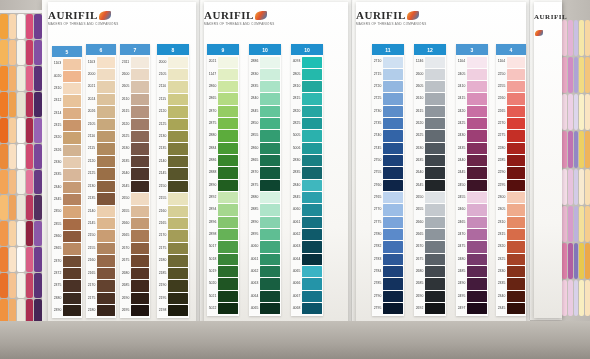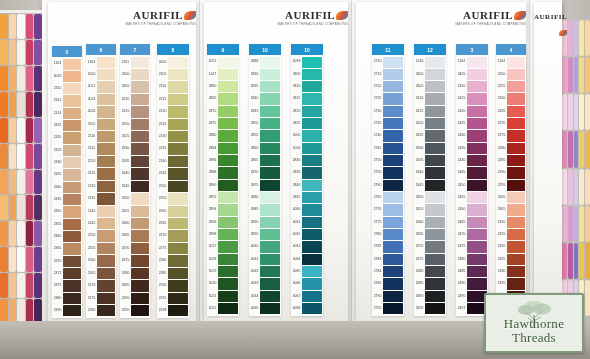--- a/index.html
+++ b/index.html
@@ -40,21 +40,21 @@
 
   
   .panel {
     position: absolute;
     background: linear-gradient(180deg,#ffffff 0%,#f7f6f3 70%,#e9e7e2 100%);
     box-shadow: 0 1px 4px rgba(0,0,0,0.22);
   }
   .panel-header {
     position: absolute;
     top: 4px; left: 0; right: 0;
-    text-align: right;
+    text-align: left;
     pointer-events: none;
   }
   .logo {
     display: inline-block;
     line-height: 1;
   }
   .logo-word {
     font-family: "Liberation Serif", serif;
     font-weight: bold;
     letter-spacing: 0.5px;
@@ -1351,25 +1351,14 @@
             <div class="sw-color" style="background: rgb(74, 24, 13);"></div>
           </div>
           <div class="sw">
             <div class="sw-code">2345</div>
             <div class="sw-color" style="background: rgb(49, 15, 8);"></div>
           </div>
         </div>
       </div>
     </div>
 
-  <div class="watermark">
-    <svg class="tree" viewBox="0 0 56 30">
-      <path d="M28 29 L28 16" stroke="#4a6b46" stroke-width="1.4" fill="none"></path>
-      <path d="M28 20 L20 13 M28 19 L36 12 M28 23 L22 19 M28 22 L35 18" stroke="#4a6b46" stroke-width="0.9" fill="none"></path>
-      <ellipse cx="20" cy="11" rx="8" ry="5" fill="#6f9268" opacity="0.7"></ellipse>
-      <ellipse cx="36" cy="10" rx="9" ry="5.5" fill="#7ea176" opacity="0.7"></ellipse>
-      <ellipse cx="28" cy="7" rx="10" ry="5" fill="#8cb083" opacity="0.6"></ellipse>
-    </svg>
-    <div class="wm-line1">Hawthorne</div>
-    <div class="wm-line2">Threads</div>
-  </div>
 
 </div>
 
 </body></html>

